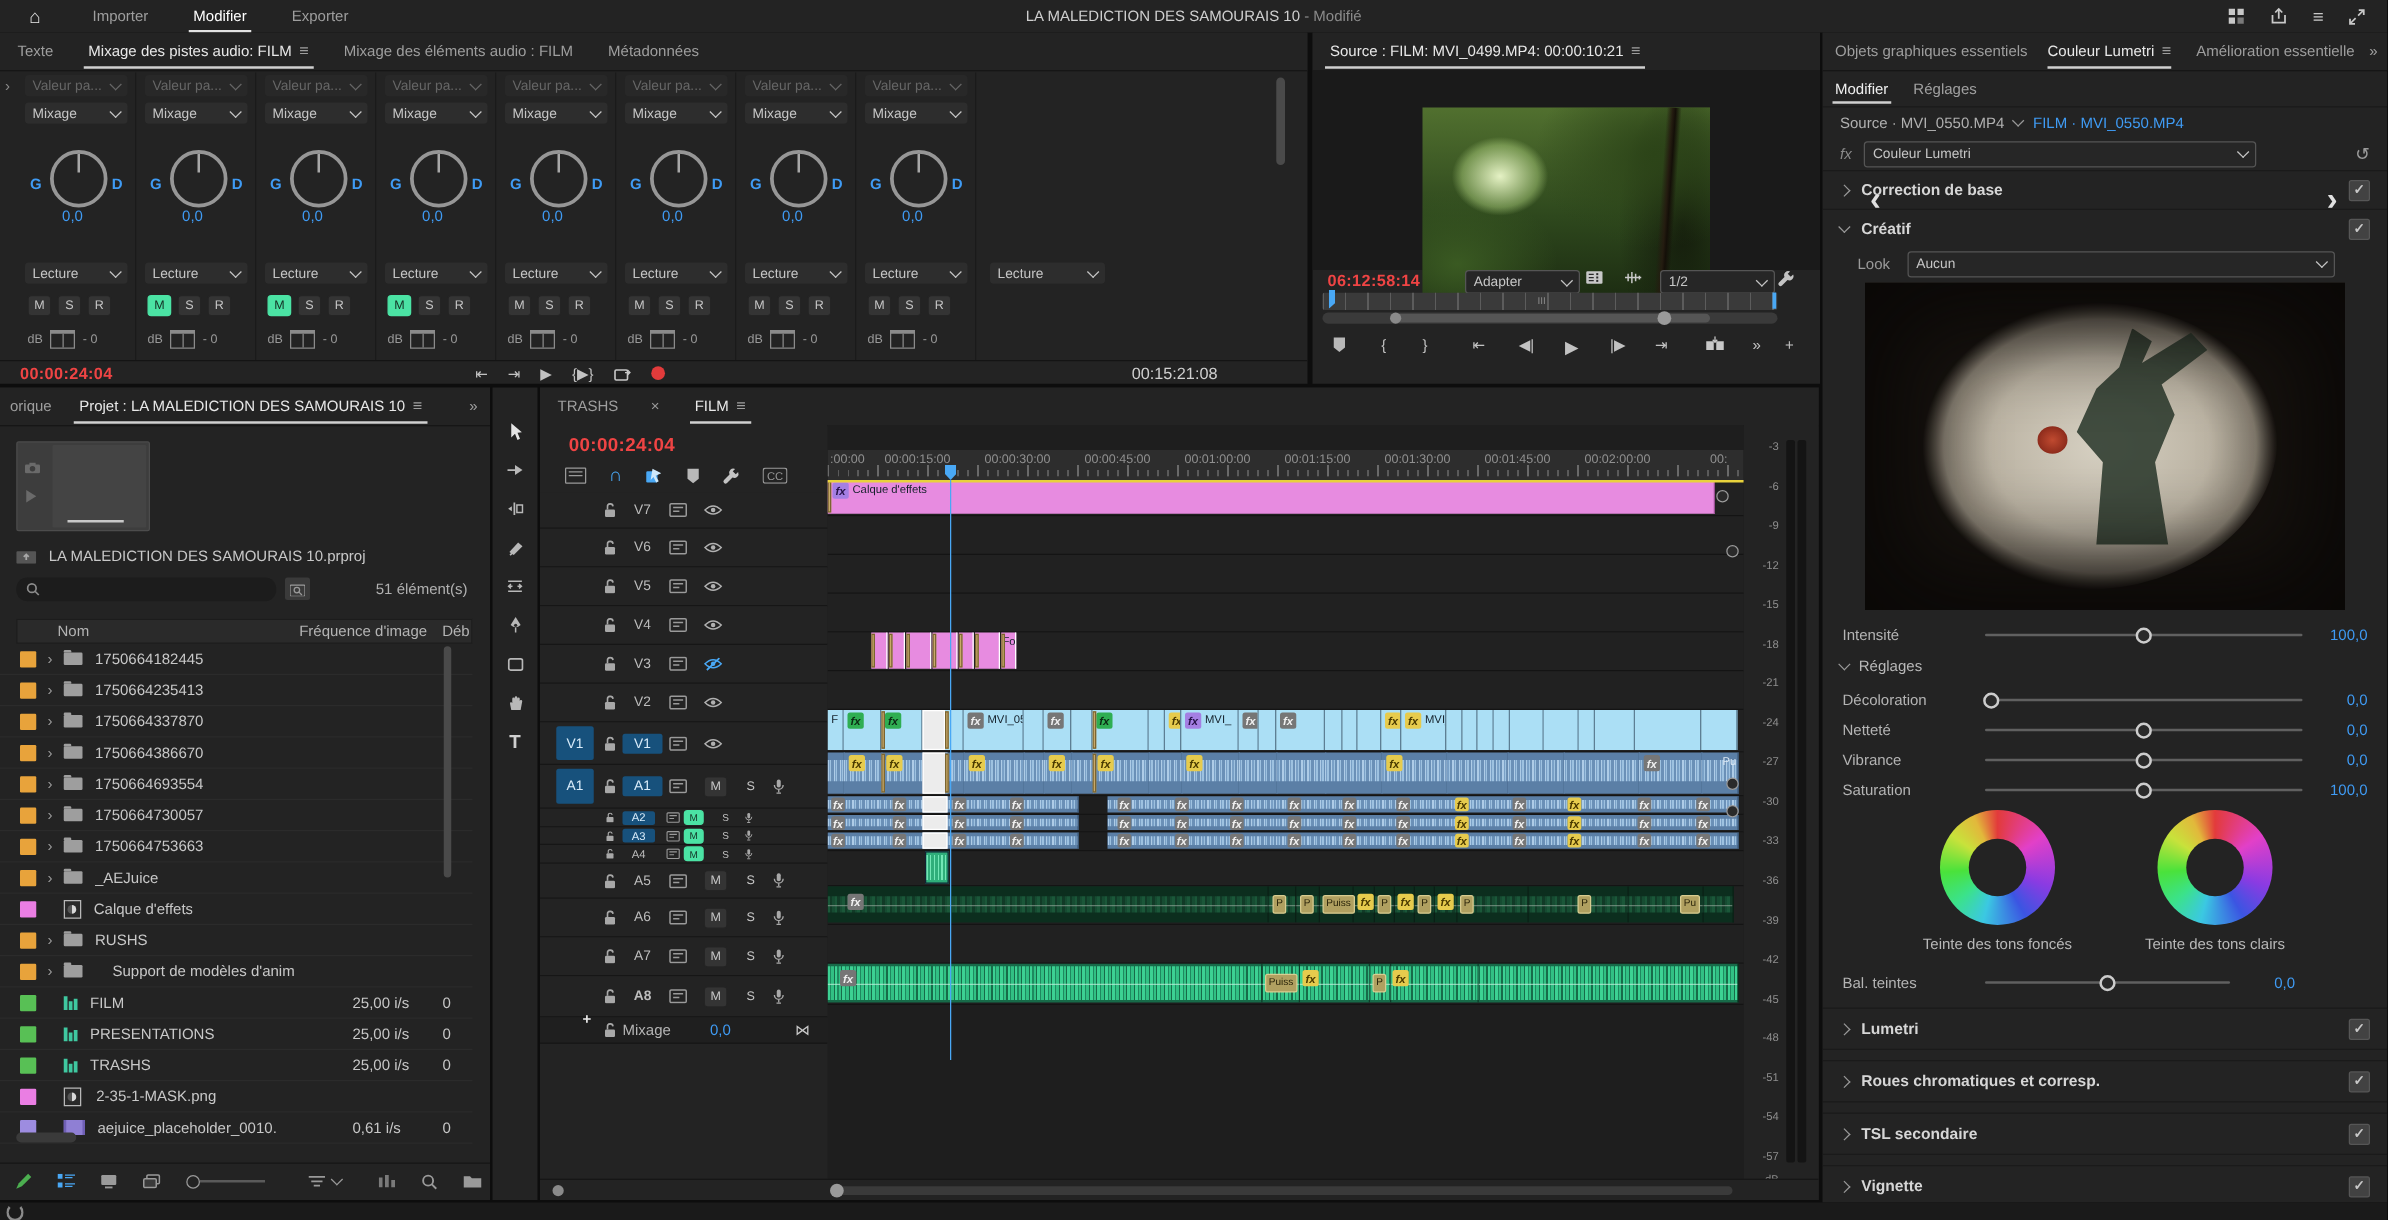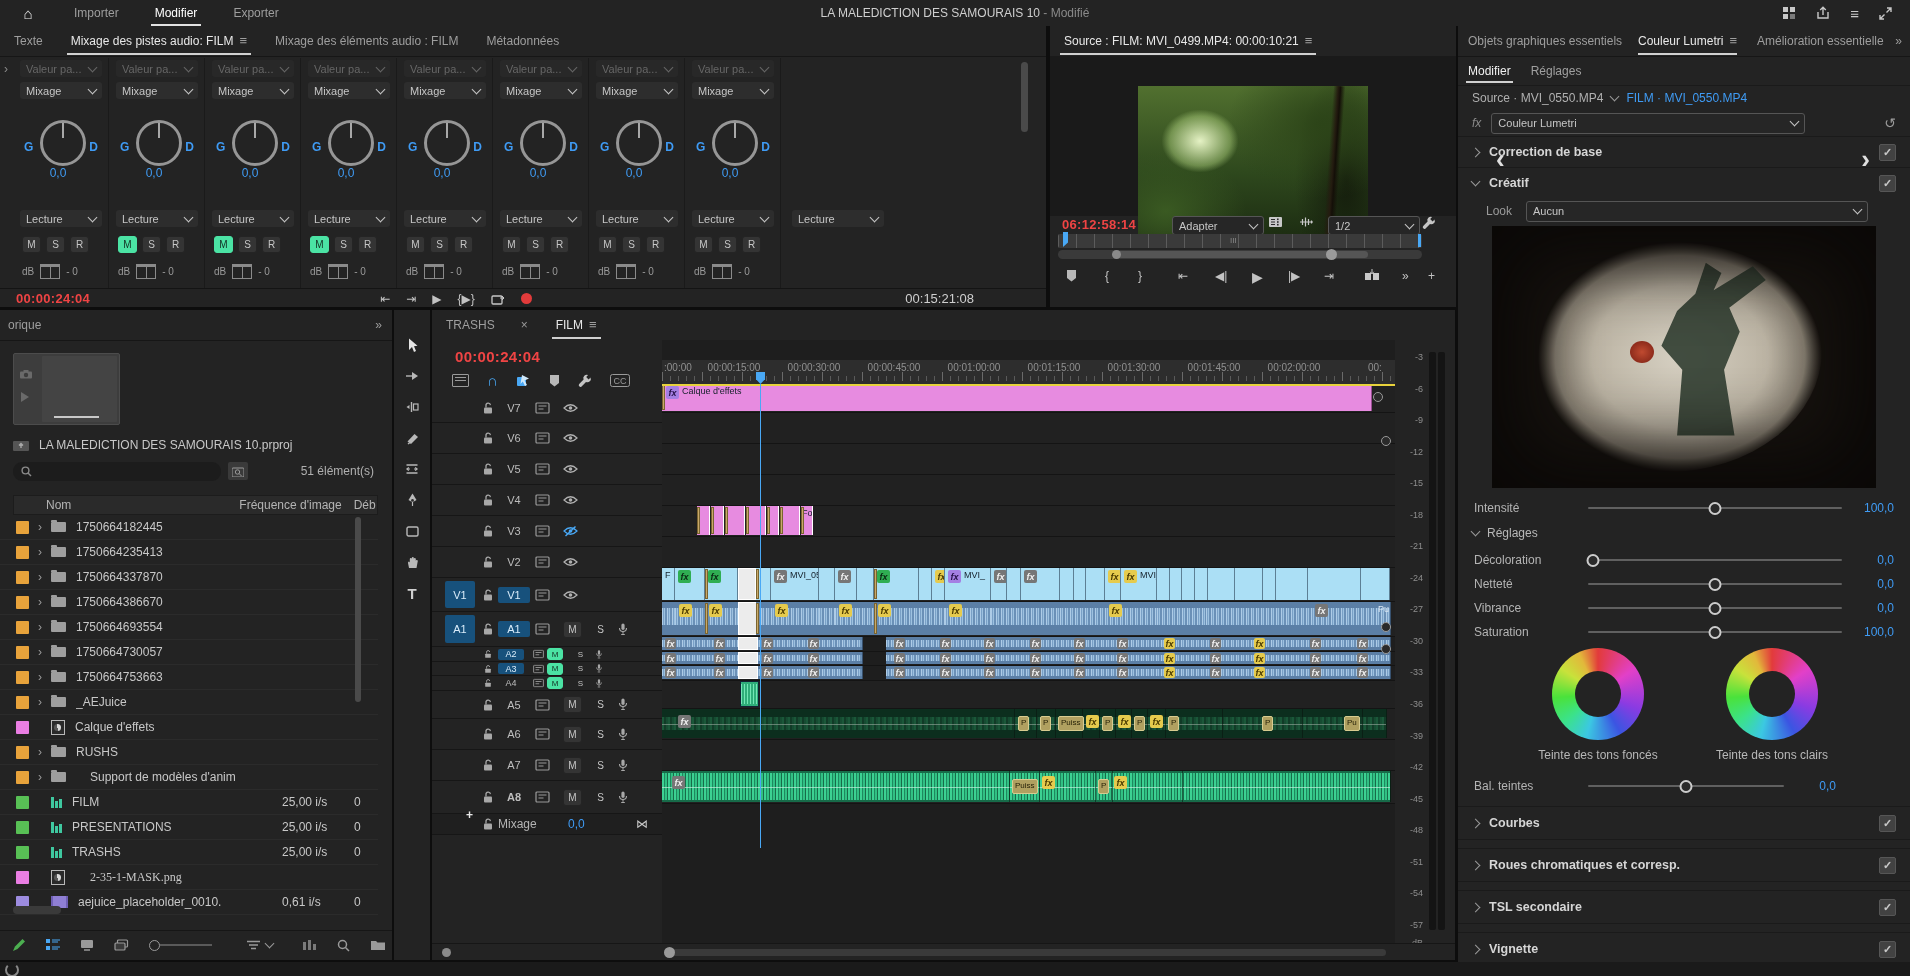--- a/index.html
+++ b/index.html
@@ -596,21 +596,21 @@
           <div class="slab">Bal. teintes</div>
           <div class="strack">
             <div class="shandle" style="left: 50%;"></div>
           </div>
           <div class="sval">0,0</div>
         </div>
       </div>
     <div class="abs" style="left:0;top:780px;width:452px;" id="lumsec2">
         <div class="sech" style="height: 32px; margin-bottom: 8px; border-bottom: 1px solid rgb(26, 26, 26);">
           <span class="exp closed"></span>
-          <span>Courbes</span>
+          <span>Lumetri</span>
           <span class="cb">✓</span>
         </div>
         <div class="sech" style="height: 32px; margin-bottom: 8px; border-bottom: 1px solid rgb(26, 26, 26);">
           <span class="exp closed"></span>
           <span>Roues chromatiques et corresp.</span>
           <span class="cb">✓</span>
         </div>
         <div class="sech" style="height: 32px; margin-bottom: 8px; border-bottom: 1px solid rgb(26, 26, 26);">
           <span class="exp closed"></span>
           <span>TSL secondaire</span>
@@ -620,20 +620,21 @@
           <span class="exp closed"></span>
           <span>Vignette</span>
           <span class="cb">✓</span>
         </div>
       </div>
   </div>
 
   <div id="project" class="panel">
     <div class="ptabs">
       <div class="ptab" style="padding:0 8px;">orique</div>
+      <div class="ptab active"><span>Projet : LA MALEDICTION DES SAMOURAIS 10</span><span class="menuicon">≡</span></div>
       <div style="margin-left:auto;padding-right:10px;color:#9e9e9e;">»</div>
     </div>
     <div class="abs" style="left:13px;top:43px;width:105px;height:70px;background:#3d3d3d;border:1px solid #4c4c4c;border-radius:2px;">
       <span class="abs icon" style="left:6px;top:16px;">
           <svg width="12" height="9" viewBox="0 0 12 9">
             <rect x="0" y="1.5" width="12" height="7" rx="1" fill="#6a6a6a"></rect>
             <rect x="3.5" y="0" width="5" height="2" fill="#6a6a6a"></rect>
             <circle cx="6" cy="5" r="2.2" fill="#3d3d3d"></circle>
           </svg>
         </span>
@@ -793,21 +794,21 @@
             <i style="height:9px"></i>
           </span>
           <span style="margin-left: 10px; white-space: nowrap; overflow: hidden; max-width: 150px;">TRASHS</span>
           <span style="margin-left: auto; width: 72px;">25,00 i/s</span>
           <span style="width: 24px;">0</span>
         </div>
         <div class="prow">
           <span class="chip" style="background: rgb(234, 126, 227);"></span>
           <span style="width: 22px; text-align: center; color: rgb(154, 154, 154);"></span>
           <span class="iadj"></span>
-          <span style="margin-left: 25px; white-space: nowrap; overflow: hidden; max-width: 150px; font-family: Liberation Serif, serif;">2-35-1-MASK.png</span>
+          <span style="margin-left: 12px; white-space: nowrap; overflow: hidden; max-width: 150px;">2-35-1-MASK.png</span>
           <span style="margin-left: auto; width: 72px;"></span>
           <span style="width: 24px;"></span>
         </div>
         <div class="prow">
           <span class="chip" style="background: rgb(157, 140, 224);"></span>
           <span style="width: 22px; text-align: center; color: rgb(154, 154, 154);"></span>
           <span class="ifilm"></span>
           <span style="margin-left: 10px; white-space: nowrap; overflow: hidden; max-width: 150px;">aejuice_placeholder_0010.</span>
           <span style="margin-left: auto; width: 72px;">0,61 i/s</span>
           <span style="width: 24px;">0</span>

